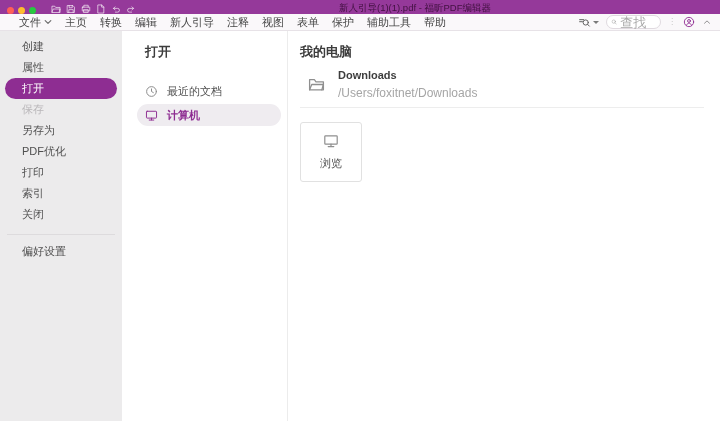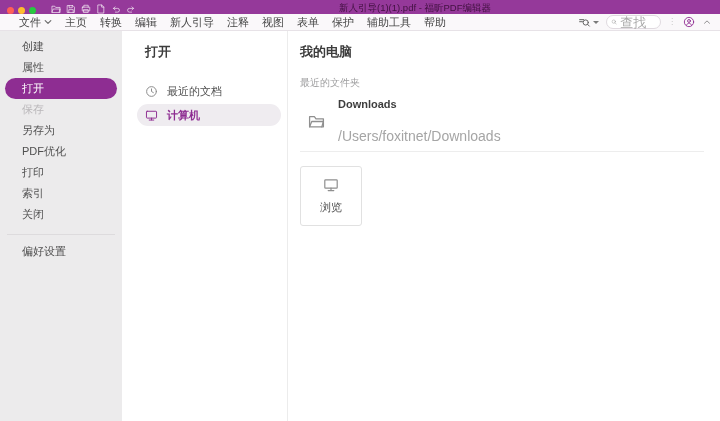--- a/index.html
+++ b/index.html
@@ -43,21 +43,21 @@
   .open-row { height:22px; border-radius:11px; display:flex; align-items:center; gap:9px; padding:0 8px; font-size:11px; color:#4f4f4f; margin-bottom:2px; cursor:default; }
   .open-row .ic { color:#8a8a8a; display:flex; }
   .open-row.selected { background:#efecf0; color:#8e2d92; font-weight:700; }
   .open-row.selected .ic { color:#8e2d92; }
 
   .content { flex:1; padding:12px 16px 0 12px; }
   .recent-label { margin-top:15px; font-size:10px; color:#9f9fa0; }
   .folder-row { display:flex; align-items:center; gap:13px; margin-top:6px; padding:2px 0 7px 8px; border-bottom:1px solid #ededed; cursor:default; }
   .folder-row .ic { color:#8f8f8f; display:flex; }
   .folder-name { font-size:11px; font-weight:700; color:#3d3d3d; }
-  .folder-path { font-size:14px; color:#a5a5a5; margin-top:18px; }
+  .folder-path { font-size:12px; color:#a5a5a5; margin-top:5px; }
   .browse-card { margin-top:14px; width:62px; height:60px; border:1px solid #e1e1e1; border-radius:3px; background:#fff; display:flex; flex-direction:column; align-items:center; justify-content:center; gap:7px; cursor:default; }
   .browse-card .ic { color:#8f8f8f; display:flex; }
   .browse-label { font-size:11px; color:#4f4f4f; }
 
   svg { stroke:currentColor; fill:none; stroke-width:1.2; stroke-linecap:round; stroke-linejoin:round; }
 </style>
 </head>
 <body>
 
 <div class="window">
@@ -216,21 +216,20 @@
                 <path d="M8 11.2v2.2M5.2 13.6h5.6"></path>
               </svg>
             </span>
           <span>计算机</span>
         </div>
       </div>
     </div>
 
     <div class="content">
       <div class="panel-title">我的电脑</div>
-      <div class="recent-label">最近的文件夹</div>
 
       <div class="folder-row">
         <span class="ic">
             <svg width="17" height="17" viewBox="0 0 16 16">
               <path d="M1.5 13V3.5h4.5l1.5 2h7V13z"></path>
               <path d="M1.5 13l2-5h11l-1.5 5"></path>
             </svg>
           </span>
         <div>
           <div class="folder-name">Downloads</div>

